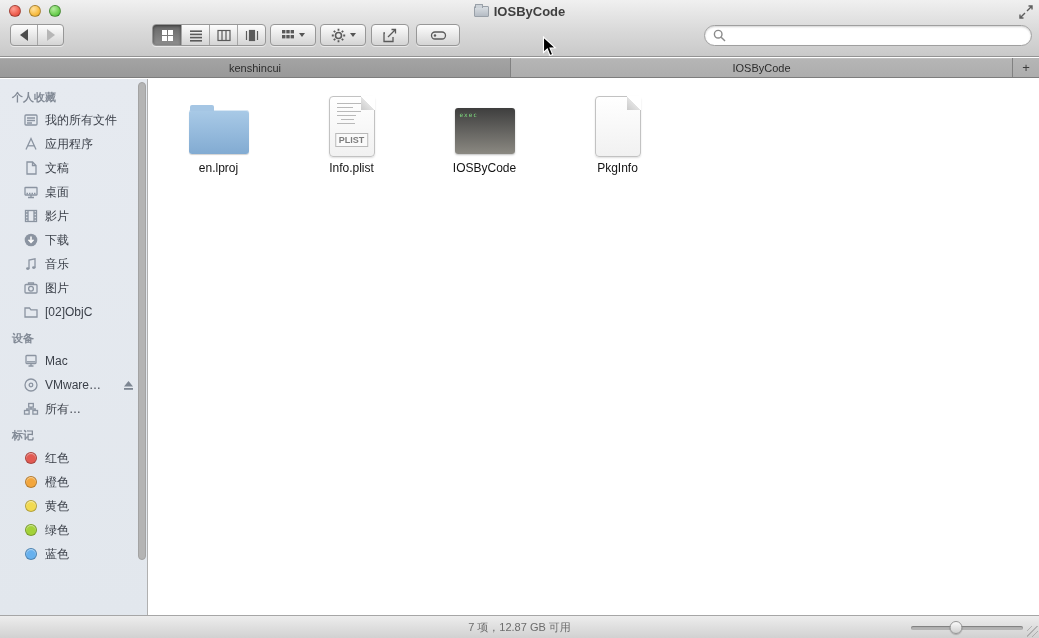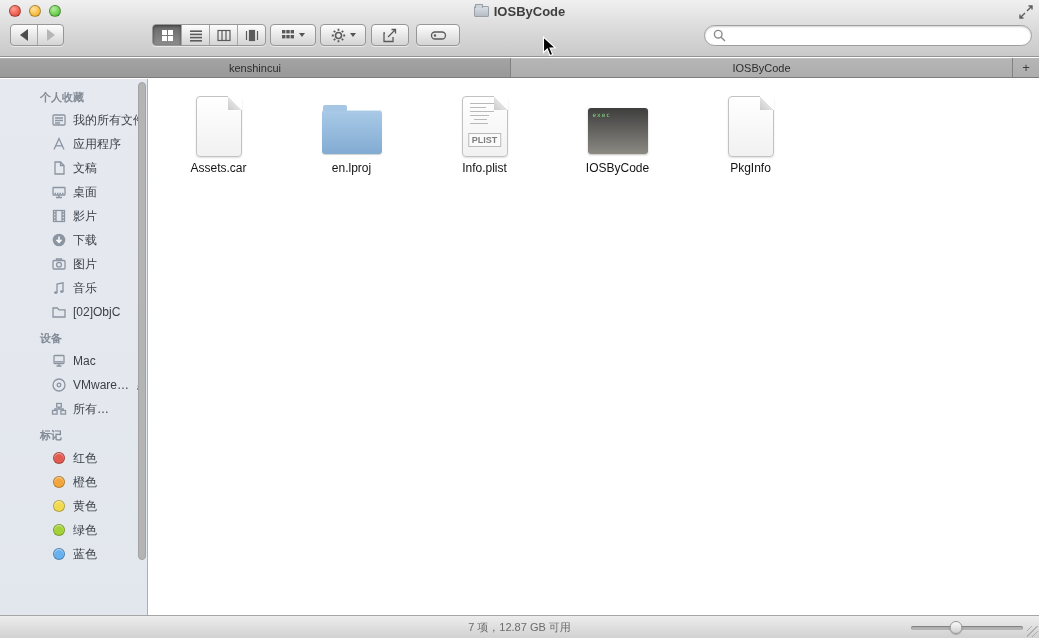--- a/index.html
+++ b/index.html
@@ -53,21 +53,21 @@
     background:linear-gradient(#a4a4a4,#999); border-right:1px solid #818181; box-shadow:inset 0 1px 0 rgba(255,255,255,.15); }
   .tab.active { background:linear-gradient(#b6b6b6,#adadad); }
   .tab:nth-child(1) { width:511px; }
   .tab:nth-child(2) { width:502px; }
   .plus-tab { width:26px; display:flex; align-items:center; justify-content:center;
     background:linear-gradient(#b6b6b6,#adadad); color:#3c3c3c; font-size:13px; }
 
   
   .main { position:absolute; top:79px; left:0; width:1039px; height:536px; display:flex; }
   .sidebar { width:148px; height:100%; position:relative; overflow:hidden;
-    background:linear-gradient(180deg,#e6eaf0,#e2e7ed); border-right:1px solid #b0b0b0;padding-left:28px; }
+    background:linear-gradient(180deg,#e6eaf0,#e2e7ed); border-right:1px solid #b0b0b0; }
   .sidebar-list { padding-top:4px; }
   .section-title { padding:7px 0 3px 12px; font-size:11px; font-weight:bold; color:#828a96; }
   .side-item { height:24px; display:flex; align-items:center; padding-left:22px; gap:6px;
     font-size:12px; color:#3a3f48; white-space:nowrap; }
   .side-icon { width:17px; height:16px; flex:none; display:flex; align-items:center; justify-content:center; }
   .tag-dot { width:12px; height:12px; border-radius:50%; border:1px solid rgba(0,0,0,.25);
     box-shadow:inset 0 1px 1px rgba(255,255,255,.5); }
   .eject-btn { margin-left:auto; margin-right:12px; }
   .side-scrollbar { position:absolute; top:3px; right:1px; width:8px; height:478px;
     background:#b4b4b4; border-radius:4px; border:1px solid #a3a3a3; }
@@ -337,39 +337,39 @@
                 <path d="M8 4.5 V10 M5.5 7.8 L8 10.5 L10.5 7.8"></path>
               </g>
             </svg>
           </span>
           <span>下载</span>
         </div>
         <div class="side-item">
           <span class="side-icon">
             <svg class="icn" width="16" height="16" viewBox="0 0 16 16">
               <g stroke="#8b94a1" stroke-width="1.3" fill="none">
+                <path d="M6 12.5 V4 L12 2.8 V11.5"></path>
+              </g>
+              <ellipse cx="4.8" cy="12.6" rx="1.8" ry="1.4" fill="#8b94a1"></ellipse>
+              <ellipse cx="10.8" cy="11.6" rx="1.8" ry="1.4" fill="#8b94a1"></ellipse>
+            </svg>
+          </span>
+          <span>音乐</span>
+        </div>
+        <div class="side-item">
+          <span class="side-icon">
+            <svg class="icn" width="16" height="16" viewBox="0 0 16 16">
+              <g stroke="#8b94a1" stroke-width="1.3" fill="none">
                 <rect x="2" y="4.5" width="12" height="8.5" rx="1"></rect>
                 <circle cx="8" cy="8.7" r="2.4"></circle>
                 <path d="M5.5 4.5 V3 H10.5 V4.5"></path>
               </g>
             </svg>
           </span>
           <span>图片</span>
-        </div>
-        <div class="side-item">
-          <span class="side-icon">
-            <svg class="icn" width="16" height="16" viewBox="0 0 16 16">
-              <g stroke="#8b94a1" stroke-width="1.3" fill="none">
-                <path d="M6 12.5 V4 L12 2.8 V11.5"></path>
-              </g>
-              <ellipse cx="4.8" cy="12.6" rx="1.8" ry="1.4" fill="#8b94a1"></ellipse>
-              <ellipse cx="10.8" cy="11.6" rx="1.8" ry="1.4" fill="#8b94a1"></ellipse>
-            </svg>
-          </span>
-          <span>音乐</span>
         </div>
         <div class="side-item">
           <span class="side-icon">
             <svg class="icn" width="16" height="16" viewBox="0 0 16 16">
               <g stroke="#8b94a1" stroke-width="1.3" fill="none">
                 <path d="M2 4 H6.5 L8 5.8 H14 V13 H2 Z"></path>
               </g>
             </svg>
           </span>
           <span>[02]ObjC</span>
@@ -448,30 +448,20 @@
           <span class="side-icon">
             <span class="tag-dot" style="background: rgb(103, 177, 238);"></span>
           </span>
           <span>蓝色</span>
         </div>
       </div>
     <div class="side-scrollbar"></div>
   </div>
   <div class="content">
     <div class="file-grid">
-        <div class="file-cell">
-          <div class="icon-box">
-            <div class="icon-page">
-              <div class="fold"></div>
-            </div>
-          </div>
-          <div class="file-label">
-            <div>Assets.car</div>
-          </div>
-        </div>
         <div class="file-cell">
           <div class="icon-box">
             <div class="icon-folder"></div>
           </div>
           <div class="file-label">
             <div>en.lproj</div>
           </div>
         </div>
         <div class="file-cell">
           <div class="icon-box">

